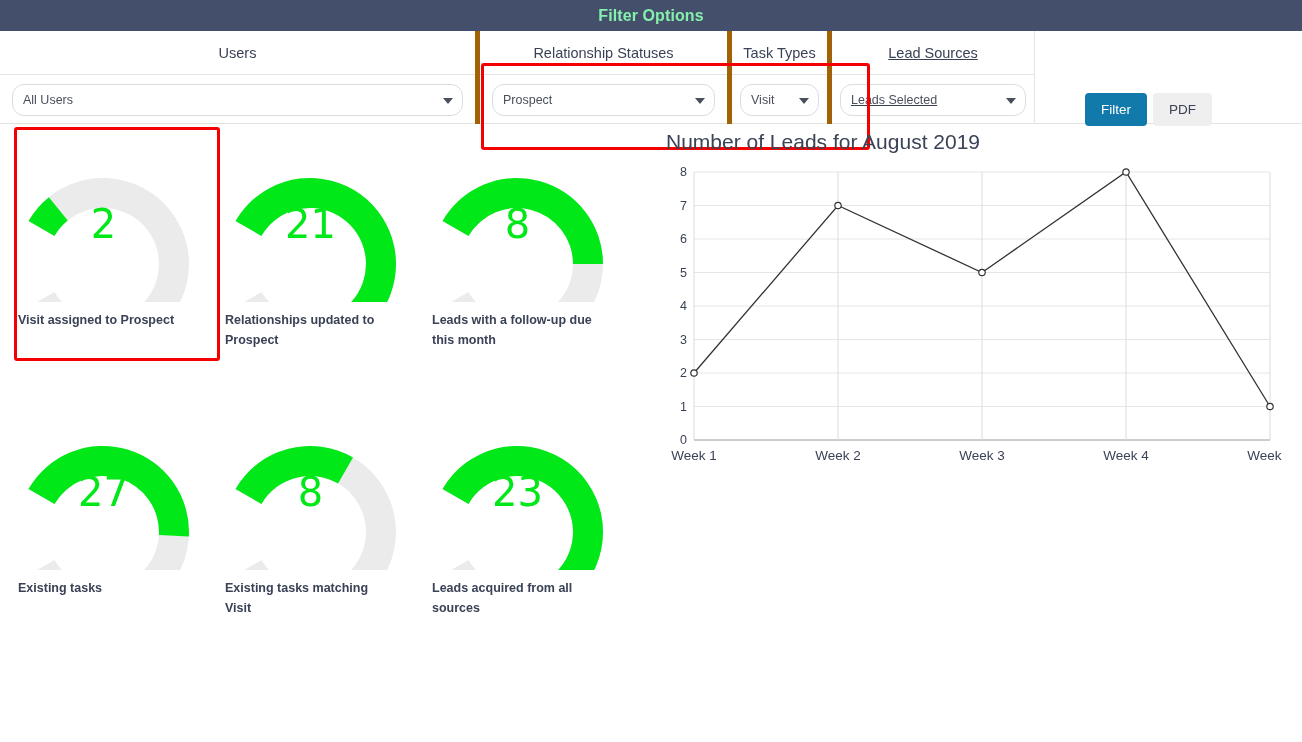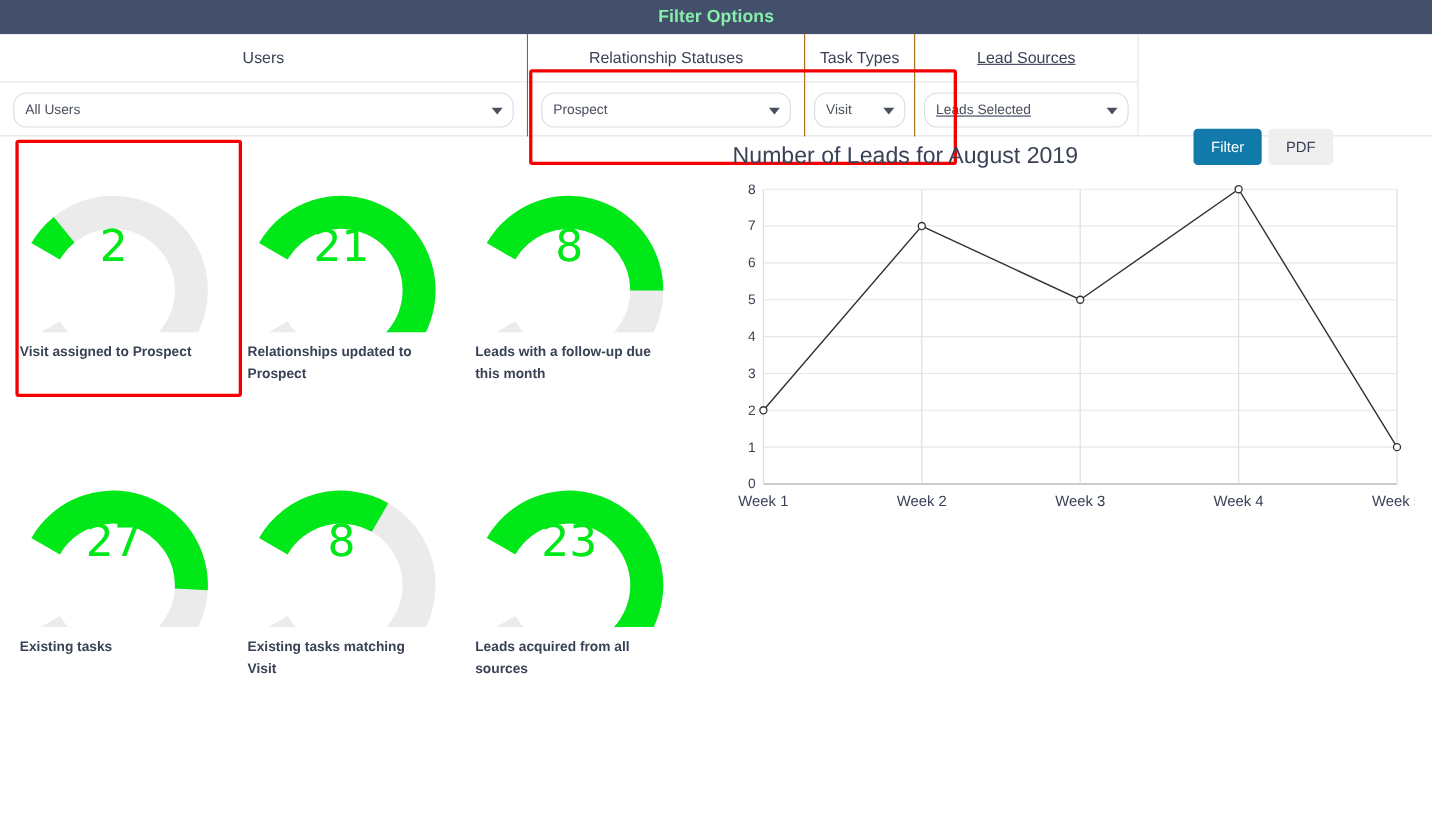--- a/index.html
+++ b/index.html
@@ -34,21 +34,21 @@
     align-items: stretch;
   }
   .filtercols {
     display: flex;
     align-items: stretch;
     height: 93px;
   }
   .fcol {
     display: flex;
     flex-direction: column;
-    border-right: 1px solid #a16207;
+    border-right: 5px solid #a16207;
     position: relative;
   }
   .fcol:last-child { border-right: 1px solid #e4e4e4; text-decoration: underline; }
   .fcol .fhead {
     height: 44px;
     display: flex;
     align-items: center;
     justify-content: center;
     font-size: 14.5px;
     color: #3a4256;
@@ -109,21 +109,20 @@
     height: 33px;
     border-radius: 4px;
     font-size: 13.5px;
     border: none;
     padding: 0 16px;
     cursor: pointer;
     font-family: "Liberation Sans", sans-serif;
     display: inline-flex;
     align-items: center;
     justify-content: center;
-    margin-top: 24px;
   }
   .btn-filter { background: #1279ab; color: #fff; }
   .btn-pdf { background: #efefef; color: #3a4256; margin-left: 6px; }
 
   
   .hl {
     position: absolute;
     border: 3px solid #f40000;
     border-radius: 3px;
     pointer-events: none;

